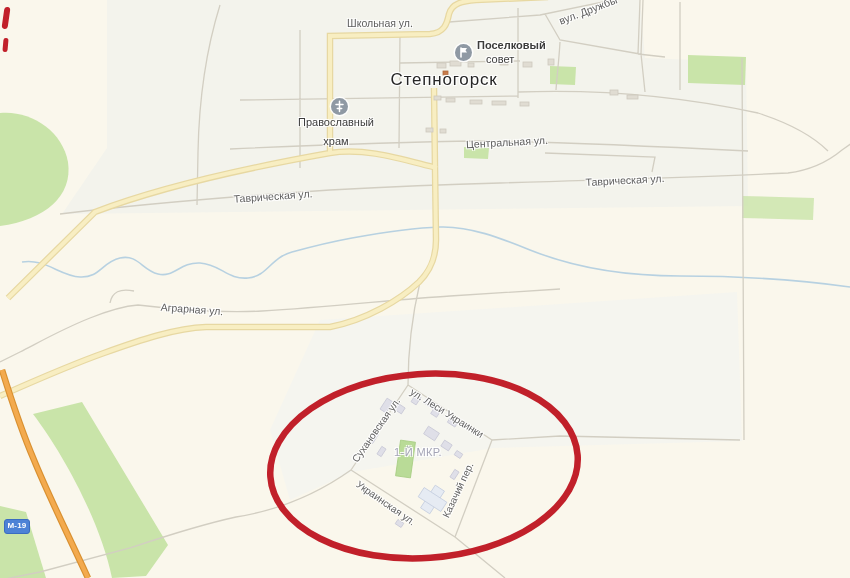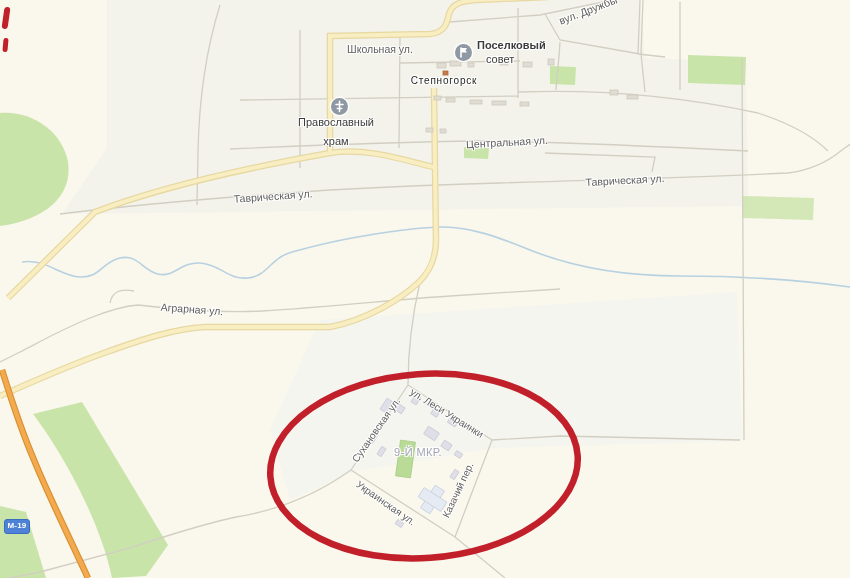--- a/index.html
+++ b/index.html
@@ -7,21 +7,21 @@
        font-family:"Liberation Sans",sans-serif;}
   #map svg{position:absolute;left:0;top:0;}
   .layer-labels{position:absolute;left:0;top:0;width:850px;height:578px;z-index:3;}
   .layer-anno{z-index:5;pointer-events:none;}
   .lbl{position:absolute;white-space:nowrap;
        text-shadow:-1px -1px 0 rgba(255,255,255,.95),1px -1px 0 rgba(255,255,255,.95),
                    -1px 1px 0 rgba(255,255,255,.95),1px 1px 0 rgba(255,255,255,.95),
                    0 0 3px rgba(255,255,255,.9);}
   .street{font-size:10.5px;color:#5e5e5e;}
   .street-sm{font-size:10px;color:#626262;}
-  .town{font-size:10px;color:#262626;font-weight:500;letter-spacing:.8px;text-align:center;}
+  .town{font-size:17px;color:#262626;font-weight:500;letter-spacing:.8px;text-align:center;}
   .district{font-size:11px;color:#a4a4b6;letter-spacing:.4px;}
   .poi-label{font-size:11px;color:#3c3c3c;line-height:13px;}
   .poi-icon{position:absolute;width:17px;height:17px;border-radius:50%;background:#8f99a4;
             box-shadow:0 0 0 1.5px rgba(255,255,255,.9);z-index:3;}
   .poi-icon svg{position:absolute;left:0;top:0;}
   .badge{position:absolute;left:4px;top:519px;width:24px;height:13px;background:#4d82d6;
          border:1px solid #3a6cc0;border-radius:3px;color:#fff;font-size:8px;font-weight:bold;
          text-align:center;line-height:12px;z-index:3;letter-spacing:.2px;}
 </style>
 </head>
@@ -119,21 +119,21 @@
       <rect x="442" y="442" width="9" height="7" transform="rotate(33 446.5 445.5)"></rect>
       <rect x="455" y="452" width="7" height="5" transform="rotate(33 458.5 454.5)"></rect>
       <rect x="452" y="470" width="5" height="9" transform="rotate(33 454.5 474.5)"></rect>
       <rect x="396" y="521" width="7" height="5" transform="rotate(33 399.5 523.5)"></rect>
       <rect x="427" y="486" width="11" height="27" fill="#e6ebf3" stroke="#c6cfdf" transform="rotate(33 432.5 499.5)"></rect>
       <rect x="419" y="494" width="27" height="11" fill="#e6ebf3" stroke="#c6cfdf" transform="rotate(33 432.5 499.5)"></rect>
     </g>
   </svg>
 
   <div class="layer-labels">
-    <span class="lbl street" style="left:380px;top:49px;transform:translate(-50%,-50%);">Школьная ул.</span>
+    <span class="lbl street" style="left:380px;top:23px;transform:translate(-50%,-50%);">Школьная ул.</span>
 
     <span class="lbl street" style="left:507px;top:142px;transform:translate(-50%,-50%) rotate(-3deg);">Центральная ул.</span>
 
     <span class="lbl street" style="left:273px;top:196px;transform:translate(-50%,-50%) rotate(-4deg);">Таврическая ул.</span>
 
     <span class="lbl street" style="left:625px;top:180px;transform:translate(-50%,-50%) rotate(-3deg);">Таврическая ул.</span>
 
     <span class="lbl street" style="left:192px;top:309px;transform:translate(-50%,-50%) rotate(4deg);">Аграрная ул.</span>
 
     <span class="lbl street" style="left:588px;top:10px;transform:translate(-50%,-50%) rotate(-21deg);">вул. Дружбы</span>
@@ -141,21 +141,21 @@
     <span class="lbl street-sm" style="left:376px;top:430px;transform:translate(-50%,-50%) rotate(-55deg);">Сухановская ул.</span>
 
     <span class="lbl street-sm" style="left:447px;top:413px;transform:translate(-50%,-50%) rotate(32deg);">ул. Леси Украинки</span>
 
     <span class="lbl street-sm" style="left:386px;top:503px;transform:translate(-50%,-50%) rotate(35deg);">Украинская ул.</span>
 
     <span class="lbl street-sm" style="left:458px;top:490px;transform:translate(-50%,-50%) rotate(-65deg);">Казачий пер.</span>
 
     <span class="lbl town" style="left:444px;top:80px;transform:translate(-50%,-50%);">Степногорск</span>
 
-    <span class="lbl district" style="left:418px;top:452px;transform:translate(-50%,-50%);">9-Й МКР.</span>
+    <span class="lbl district" style="left:418px;top:452px;transform:translate(-50%,-50%);">1-Й МКР.</span>
 
     <div>
       <div class="poi-icon" style="left:455px;top:44px;">
         <svg width="17" height="17" viewBox="0 0 17 17">
           <path d="M6,4 L6,13" stroke="#fff" stroke-width="1.6" stroke-linecap="round"></path>
           <path d="M6,4 L12,4 L10.5,6.2 L12,8.4 L6,8.4 Z" fill="#fff"></path>
         </svg>
       </div>
       <span class="lbl poi-label" style="left:477px;top:45px;transform:translate(0,-50%);font-weight:bold;">Поселковый</span>
       <span class="lbl poi-label" style="left:477px;top:59px;transform:translate(0,-50%);margin-left:9px;">совет</span>

